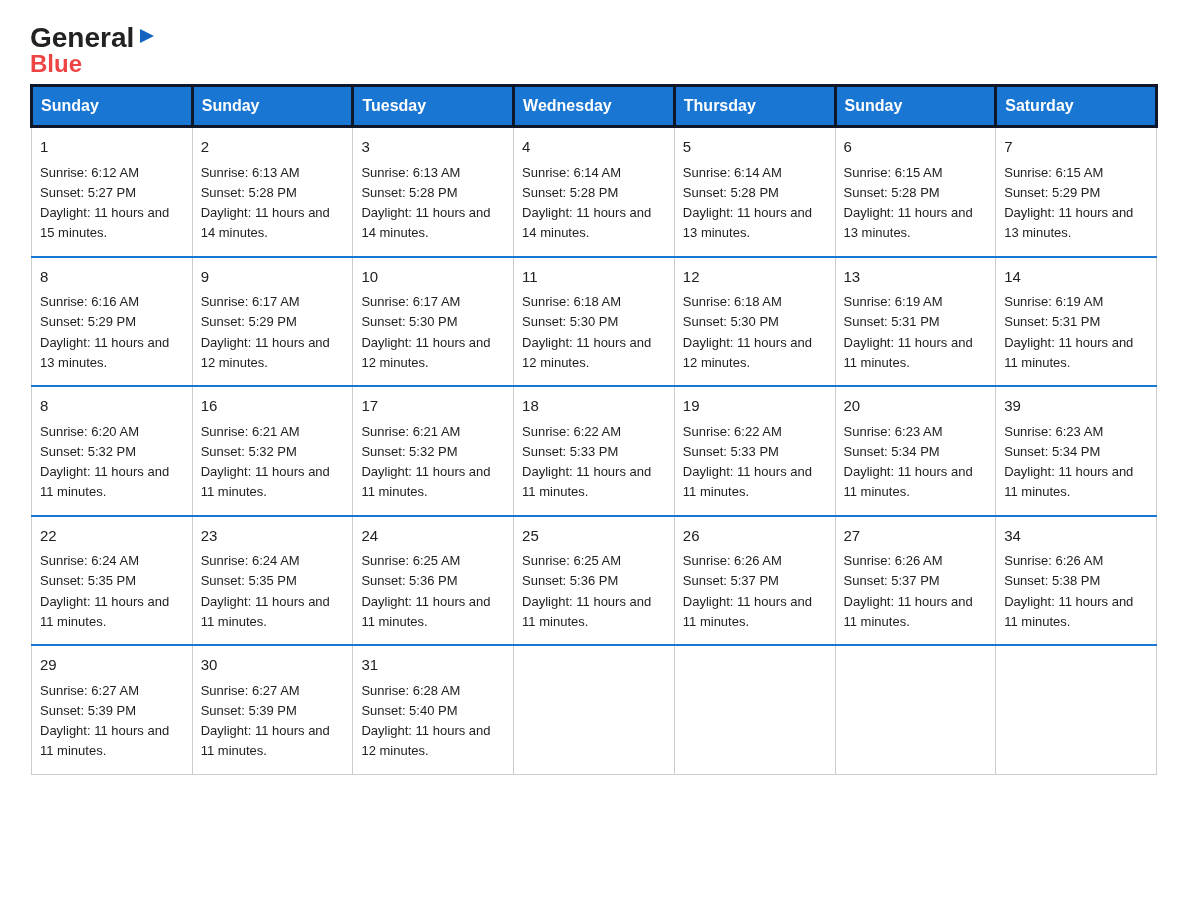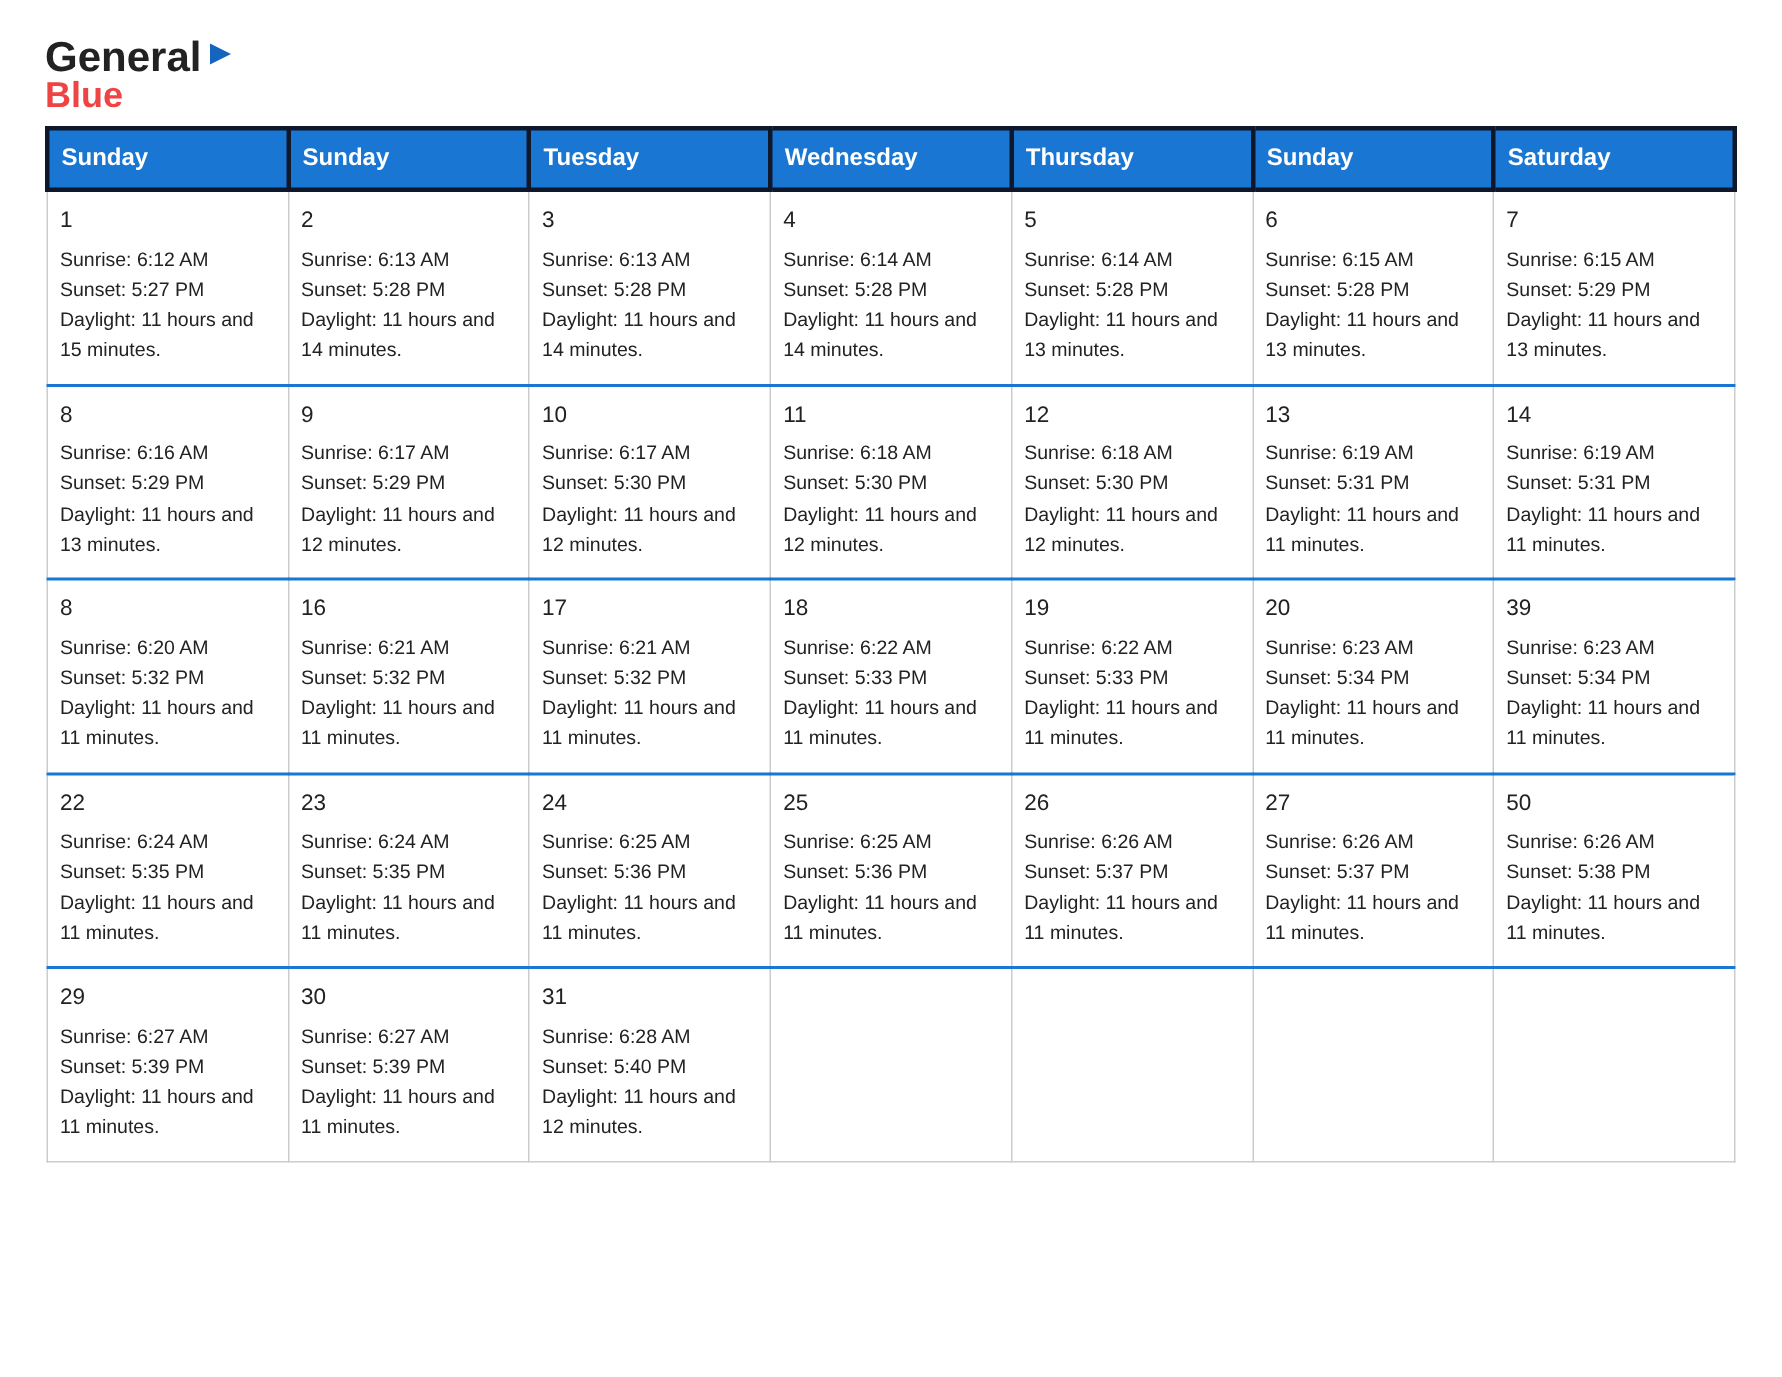--- a/index.html
+++ b/index.html
@@ -227,21 +227,21 @@
         </td>
         <td>
           <span class="day-num">26</span>
           <span class="day-info">Sunrise: 6:26 AM<br>Sunset: 5:37 PM<br>Daylight: 11 hours and 11 minutes.</span>
         </td>
         <td>
           <span class="day-num">27</span>
           <span class="day-info">Sunrise: 6:26 AM<br>Sunset: 5:37 PM<br>Daylight: 11 hours and 11 minutes.</span>
         </td>
         <td>
-          <span class="day-num">50</span>
+          <span class="day-num">34</span>
           <span class="day-info">Sunrise: 6:26 AM<br>Sunset: 5:38 PM<br>Daylight: 11 hours and 11 minutes.</span>
         </td>
       </tr>
       <tr>
         <td>
           <span class="day-num">29</span>
           <span class="day-info">Sunrise: 6:27 AM<br>Sunset: 5:39 PM<br>Daylight: 11 hours and 11 minutes.</span>
         </td>
         <td>
           <span class="day-num">30</span>

